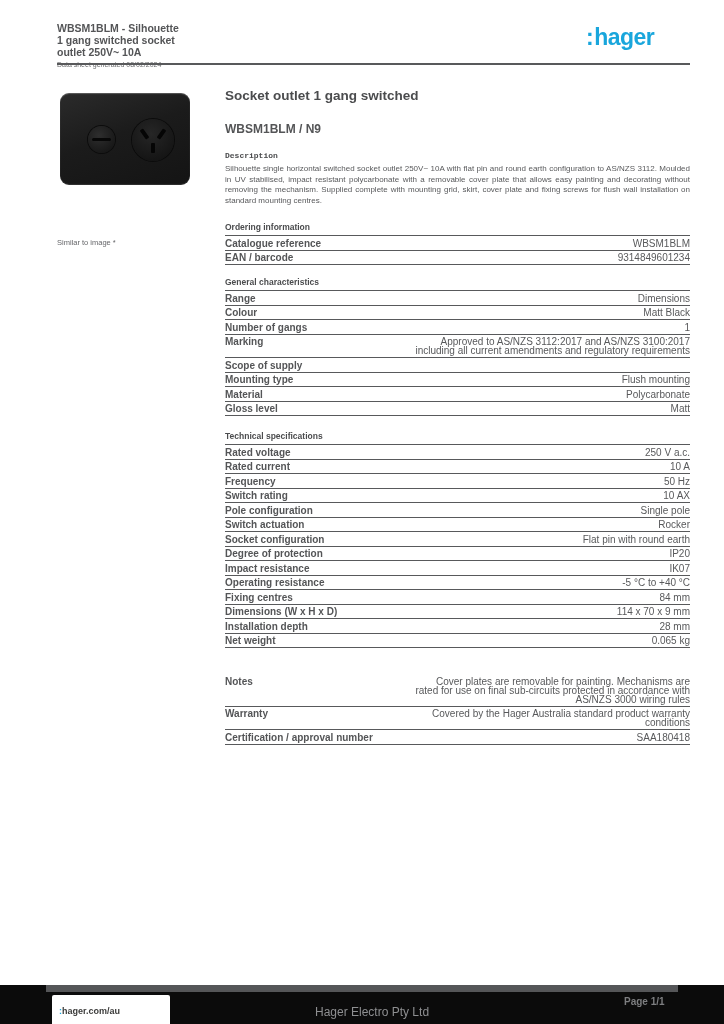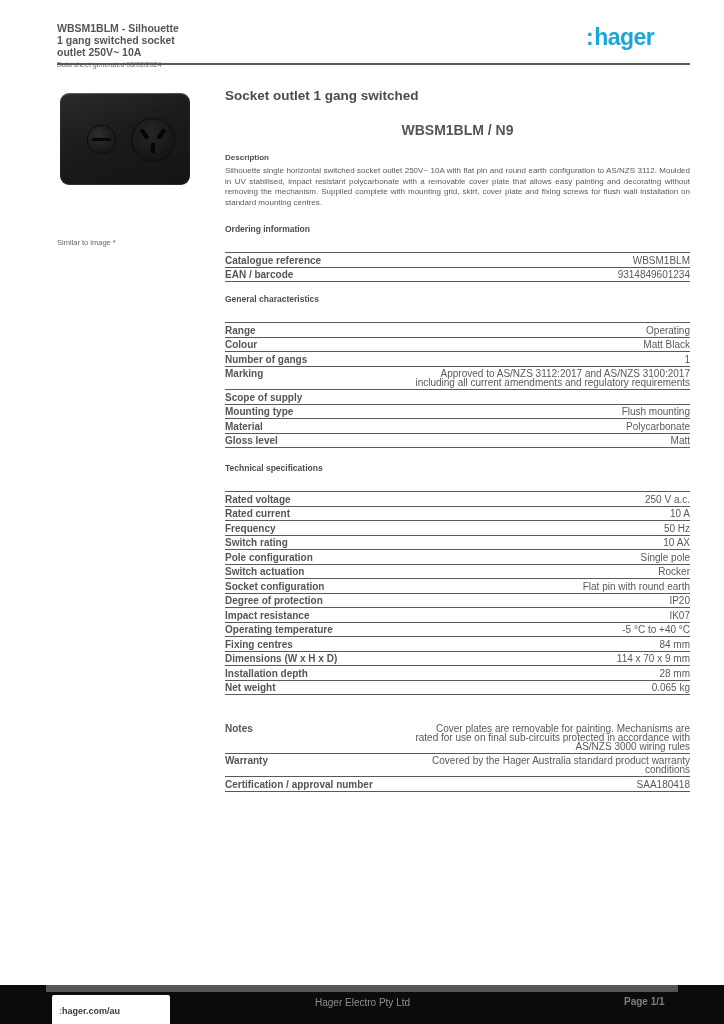--- a/index.html
+++ b/index.html
@@ -39,47 +39,47 @@
   }
   .pin { position:absolute; background:#050505; border-radius:1px; }
   .pin-l { width:11px; height:4px; left:7px;  top:13px; transform:rotate(55deg); }
   .pin-r { width:11px; height:4px; left:24px; top:13px; transform:rotate(-55deg); }
   .pin-e { width:4px;  height:10px; left:19px; top:24px; }
   .img-caption { position:absolute; left:57px; top:238px; font-size:7.5px; color:#66676a; }
 
   
   .main { position:absolute; left:225px; top:88px; width:465px; }
   .title { font-size:13.5px; font-weight:bold; color:#4b4c4e; line-height:15px; }
-  .ref-sub { margin-top:19px; font-size:14px; font-weight:bold; color:#545557;text-align:center; }
-  .desc-label { margin-top:15px; font-size:8px; font-weight:bold; color:#4b4c4e; }
+  .ref-sub { margin-top:19px; font-size:12px; font-weight:bold; color:#545557; }
+  .desc-label { margin-top:15px; font-size:8px; font-weight:bold; color:#4b4c4e;font-family:Liberation Mono, monospace; }
   .desc { margin-top:4px; font-size:8px; line-height:10.5px; color:#58595b; text-align:justify; }
 
   .sect { margin-top:0; }
   .sect-title { font-size:8.5px; font-weight:bold; color:#4b4c4e;
-                padding-bottom:18px; border-bottom:1.6px solid #58595b; }
+                padding-bottom:3px; border-bottom:1.6px solid #58595b; }
   .rows { width:100%; }
   .row { display:flex; justify-content:space-between; align-items:flex-start;
          padding:2.5px 0 2px 0; border-bottom:1px solid #58595b;
          font-size:10px; line-height:9px; color:#58595b; }
   .row .lbl { flex:0 0 38%; font-weight:bold; color:#545557; }
   .row .val { flex:0 1 60%; text-align:right; }
   .mt-sect1 { margin-top:16px; }
   .mt-sect2 { margin-top:12px; }
   .mt-sect3 { margin-top:15px; }
   .mt-sect4 { margin-top:26px; }
 
   
   .footer { position:absolute; left:0; right:0; bottom:0; height:39px; background:#0b0b0b; }
   .footer .strip { position:absolute; left:46px; right:46px; top:0; height:7px; background:#555658; }
   .footer .webbox { position:absolute; left:52px; top:10px; width:118px; height:32px;
                     background:#ffffff; border-radius:2px; display:flex; align-items:center;
                     padding-left:7px; }
   .footer .webbox .web { font-size:9px; color:#3c3c3b; font-weight:bold; }
   .footer .webbox .web .wdots { color:#19a6dc; }
-  .footer .company { position:absolute; left:315px; top:12px; font-size:10px; color:#8e8f91;text-align:center; }
+  .footer .company { position:absolute; left:315px; top:20px; font-size:12px; color:#8e8f91;text-align:center; }
   .footer .pageno { position:absolute; left:624px; top:11px; font-size:10px; font-weight:bold; color:#7d7e80; }
 </style>
 </head>
 <body>
 
 <div class="page">
 
   <div class="hdr-refs">
     <div class="ref">WBSM1BLM - Silhouette</div>
     <div class="ref">1 gang switched socket</div>
@@ -122,21 +122,21 @@
           </div>
         </div>
     </div>
 
     <div class="sect mt-sect2">
       <div class="sect-title">General characteristics</div>
       <div class="rows">
 
           <div class="row">
             <span class="lbl">Range</span>
-            <span class="val">Operating</span>
+            <span class="val">Dimensions</span>
           </div>
 
           <div class="row">
             <span class="lbl">Colour</span>
             <span class="val">Matt Black</span>
           </div>
 
           <div class="row">
             <span class="lbl">Number of gangs</span>
             <span class="val">1</span>
@@ -212,21 +212,21 @@
             <span class="lbl">Degree of protection</span>
             <span class="val">IP20</span>
           </div>
 
           <div class="row">
             <span class="lbl">Impact resistance</span>
             <span class="val">IK07</span>
           </div>
 
           <div class="row">
-            <span class="lbl">Operating temperature</span>
+            <span class="lbl">Operating resistance</span>
             <span class="val">-5 °C to +40 °C</span>
           </div>
 
           <div class="row">
             <span class="lbl">Fixing centres</span>
             <span class="val">84 mm</span>
           </div>
 
           <div class="row">
             <span class="lbl">Dimensions (W x H x D)</span>

